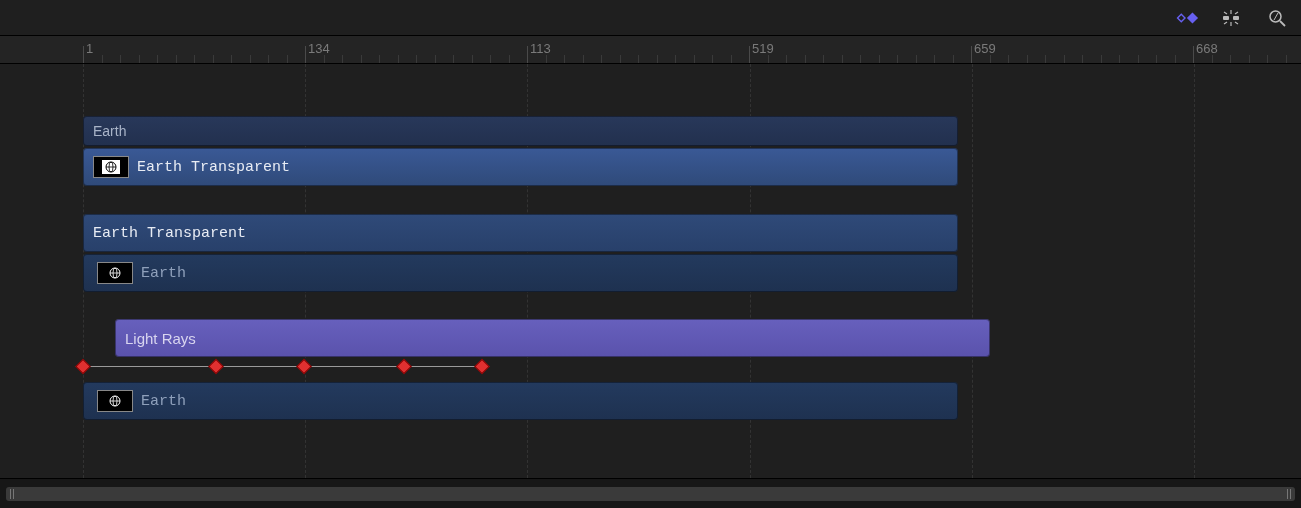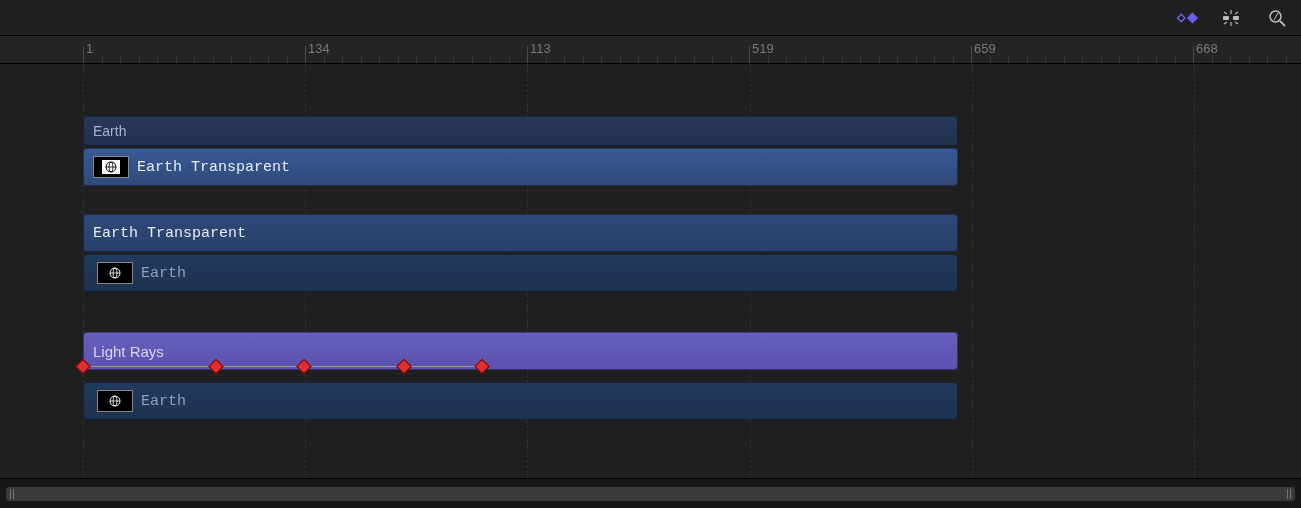--- a/index.html
+++ b/index.html
@@ -286,21 +286,21 @@
       <div class="thumb">
         <svg viewBox="0 0 18 14">
           <rect x="0" y="0" width="18" height="14" fill="#000"></rect>
           <circle cx="9" cy="7" r="5" fill="none" stroke="#fff" stroke-width="1"></circle>
           <ellipse cx="9" cy="7" rx="2" ry="5" fill="none" stroke="#fff" stroke-width="0.8"></ellipse>
           <line x1="4" y1="7" x2="14" y2="7" stroke="#fff" stroke-width="0.8"></line>
         </svg>
       </div>
       <span>Earth</span>
     </div>
-    <div class="track purple" style="top: 268px;">
+    <div class="track purple" style="top: 255px; margin-left: 32px;">
       <span>Light Rays</span>
     </div>
     <div class="track keyframe-row" style="top: 296px; height: 14px;">
       <div class="kf-line" style="width: 399px;"></div>
       <div class="kf" style="left: 0px;"></div>
       <div class="kf" style="left: 133px;"></div>
       <div class="kf" style="left: 221px;"></div>
       <div class="kf" style="left: 321px;"></div>
       <div class="kf" style="left: 399px;"></div>
     </div>

